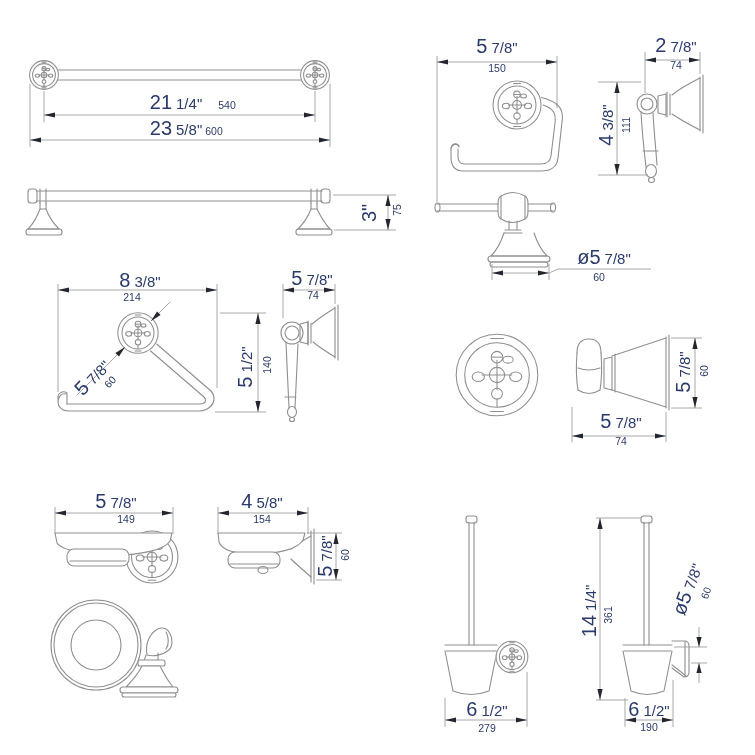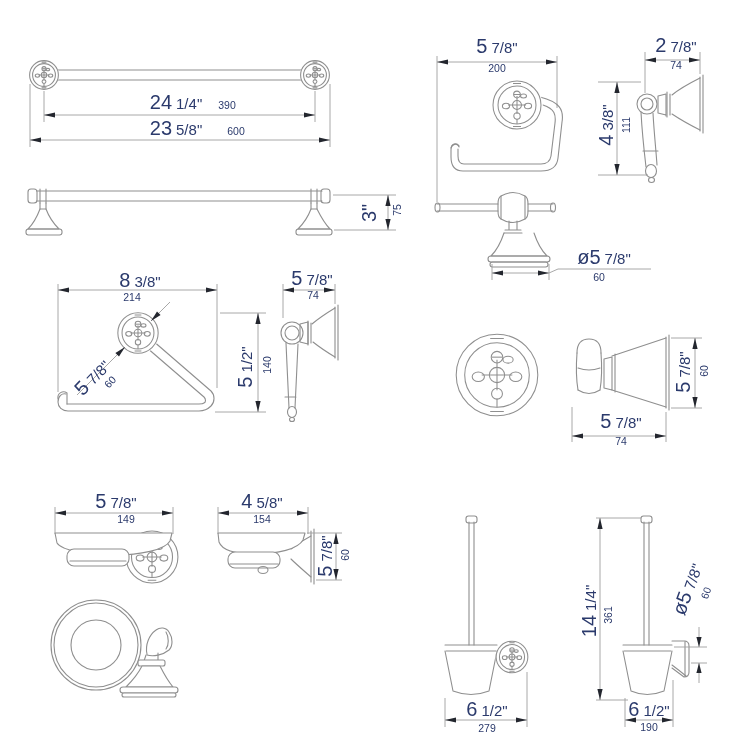--- a/index.html
+++ b/index.html
@@ -232,40 +232,40 @@
     <path class="dimline" d="M674,647 H707 M691,663 H707 M699,627 V647 M699,663 V683"></path>
     <polygon class="arrow" points="699,647 696.4,637 701.6,637"></polygon>
         <polygon class="arrow" points="699,663 696.4,673 701.6,673"></polygon>
     <path class="dimline" d="M625,698 V727 M673,680 V727 M625,720 H673"></path>
     <polygon class="arrow" points="625,720 636,717.4 636,722.6"></polygon>
         <polygon class="arrow" points="673,720 662,717.4 662,722.6"></polygon>
   </g>
 </svg>
 
 <div class="dim" style="left:176px;top:102px">
-      <span class="num">24</span>
+      <span class="num">21</span>
       <span class="frac">1/4"</span>
     </div>
-<div class="mm" style="left:227px;top:105px">390</div>
+<div class="mm" style="left:227px;top:105px">540</div>
 <div class="dim" style="left:176px;top:128px">
       <span class="num">23</span>
       <span class="frac">5/8"</span>
     </div>
-<div class="mm" style="left:236px;top:131px">600</div>
+<div class="mm" style="left:214px;top:131px">600</div>
 <div class="dim r90" style="left:369px;top:211px">
       <span class="num">3"</span>
       <span class="frac"></span>
     </div>
 <div class="mm r90" style="left:397px;top:210px">75</div>
 
 <div class="dim" style="left:497px;top:46px">
       <span class="num">5</span>
       <span class="frac">7/8"</span>
     </div>
-<div class="mm" style="left:497px;top:68px">200</div>
+<div class="mm" style="left:497px;top:68px">150</div>
 <div class="dim" style="left:676px;top:45px">
       <span class="num">2</span>
       <span class="frac">7/8"</span>
     </div>
 <div class="mm" style="left:676px;top:65px">74</div>
 <div class="dim r90" style="left:606px;top:125px">
       <span class="num">4</span>
       <span class="frac">3/8"</span>
     </div>
 <div class="mm r90" style="left:626px;top:125px">111</div>

